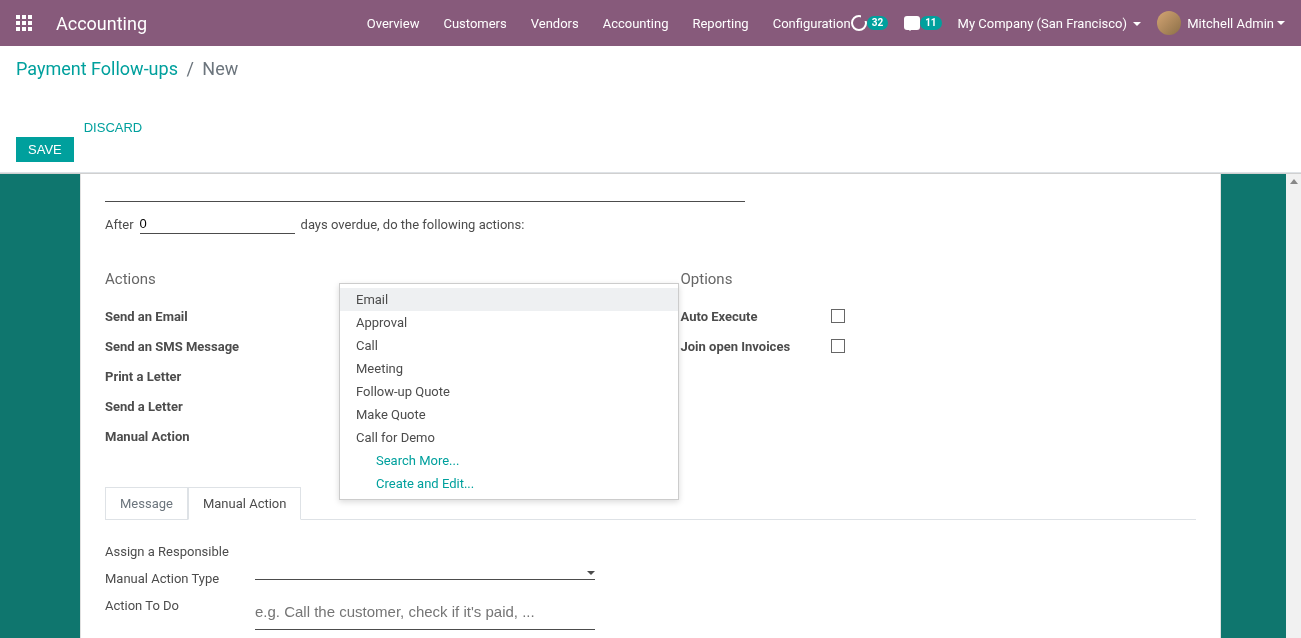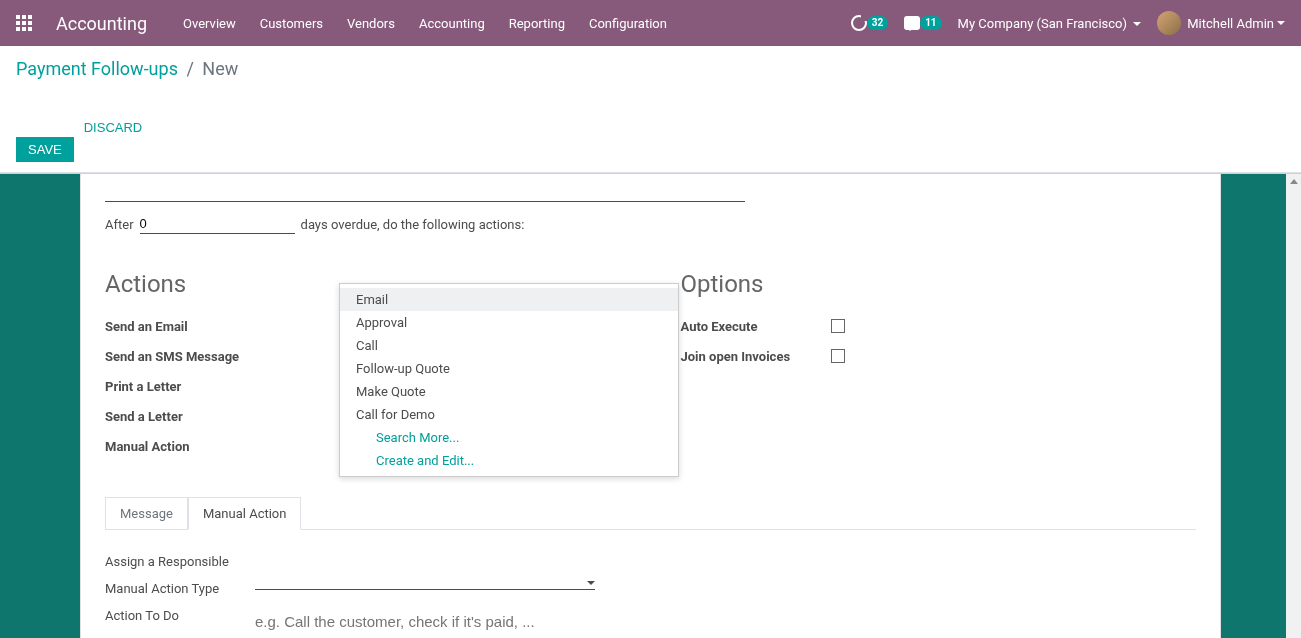--- a/index.html
+++ b/index.html
@@ -37,20 +37,21 @@
     .brand {
       font-size: 18px;
       font-weight: 400;
       margin-right: 36px;
       color: #fff;
     }
     .nav-menu {
       display: flex;
       gap: 24px;
       flex: 1;
+      justify-content: flex-end;
     }
     .nav-menu a {
       color: #fff;
       text-decoration: none;
       font-size: 13px;
       cursor: pointer;
     }
     .nav-right {
       display: flex;
       align-items: center;
@@ -244,21 +245,21 @@
     .cols {
       display: flex;
       gap: 60px;
       margin-top: 36px;
     }
     .col {
       flex: 1;
       max-width: 540px;
     }
     .col h2 {
-      font-size: 24px;
+      font-size: 15px;
       font-weight: 400;
       color: #666;
       margin-bottom: 16px;
     }
     .field-row {
       display: flex;
       align-items: center;
       margin-bottom: 6px;
       min-height: 24px;
     }
@@ -484,20 +485,21 @@
       <div class="tb-row">
         <span class="tb-label">Action To Do</span>
         <input class="tb-textarea" placeholder="e.g. Call the customer, check if it's paid, ..." style="">
       </div>
     </div>
 
     <div class="dropdown">
       <div class="dropdown-item highlight">Email</div>
       <div class="dropdown-item">Approval</div>
       <div class="dropdown-item">Call</div>
+      <div class="dropdown-item">Meeting</div>
       <div class="dropdown-item">Follow-up Quote</div>
       <div class="dropdown-item">Make Quote</div>
       <div class="dropdown-item">Call for Demo</div>
       <div class="dropdown-item link">Search More...</div>
       <div class="dropdown-item link">Create and Edit...</div>
     </div>
   </div>
 
   <div class="scroll-track">
     <div class="scroll-up"></div>

